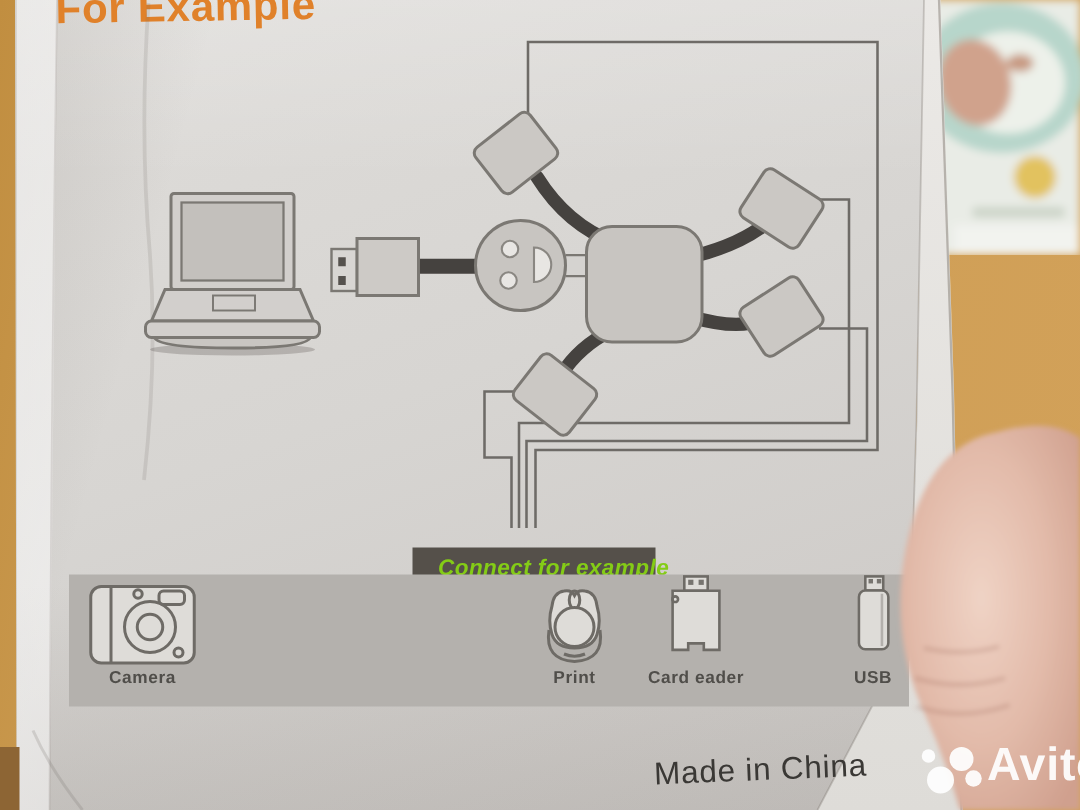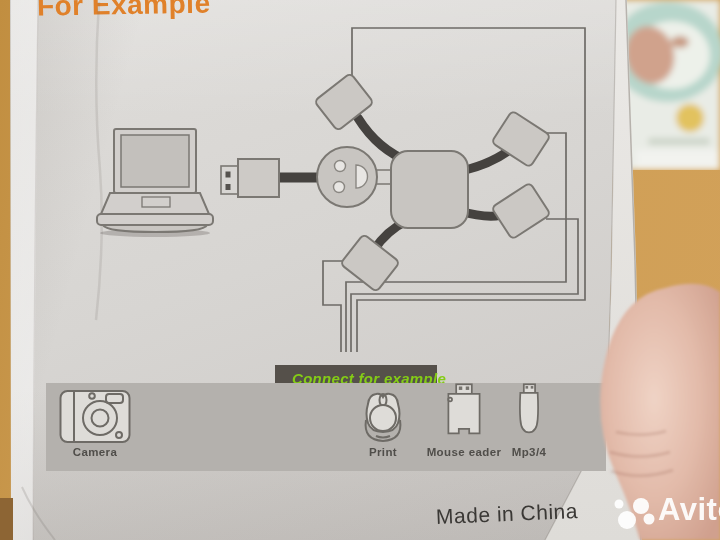--- a/index.html
+++ b/index.html
@@ -176,33 +176,34 @@
     </div>
 
     <div class="device stick" style="left:376px">
       <svg width="40" height="60" viewBox="0 0 40 60">
         <rect class="icon-shape" x="11" y="1.5" width="18" height="11"></rect>
         <rect class="icon-dark" x="14" y="4" width="4" height="4"></rect>
         <rect class="icon-dark" x="22" y="4" width="4" height="4"></rect>
         <path class="icon-shape" d="M2,12.5 L38,12.5 L38,58 L26,58 L26,53 L14,53 L14,58 L2,58 Z"></path>
         <circle class="icon-line" cx="4" cy="19" r="2.2"></circle>
       </svg>
-      <span class="dlabel">Mouse eader</span>
-    </div>
-
-    <div class="device stick" style="left:441px">
-      <svg width="28" height="60" viewBox="0 0 28 60">
-        <rect class="icon-shape" x="8" y="1.5" width="13" height="10"></rect>
-        <rect class="icon-dark" x="10" y="3.5" width="3" height="3"></rect>
-        <rect class="icon-dark" x="16" y="3.5" width="3" height="3"></rect>
-        <path class="icon-shape" d="M4,11.5 L24,11.5 Q25,30 24,42 Q23,57 14,57 Q5,57 4,42 Q3,30 4,11.5 Z"></path>
-      </svg>
-      <span class="dlabel">Mp3/4</span>
-    </div>
-
+      <span class="dlabel">Card eader</span>
+    </div>
+
+
+    <div class="device stick" style="left:494px">
+      <svg width="30" height="61" viewBox="0 0 30 61">
+        <rect class="icon-shape" x="9" y="1.5" width="14" height="11"></rect>
+        <rect class="icon-dark" x="11.5" y="3.5" width="3.5" height="3.5"></rect>
+        <rect class="icon-dark" x="18" y="3.5" width="3.5" height="3.5"></rect>
+        <rect class="icon-shape" x="4" y="12.5" width="23" height="46" rx="5"></rect>
+        <line x1="22" y1="15" x2="22" y2="56" stroke="#b3b0ac" stroke-width="2"></line>
+      </svg>
+      <span class="dlabel">USB</span>
+    </div>
   </div>
 
   <div class="abs made-in">Made in China</div>
 
   <svg class="abs finger-svg" width="720" height="540" viewBox="0 0 720 540">
     <defs>
       <radialGradient id="skin" cx="45%" cy="45%" r="70%">
         <stop offset="0%" stop-color="#efd3c5"></stop>
         <stop offset="55%" stop-color="#e2baa9"></stop>
         <stop offset="100%" stop-color="#d0a08e"></stop>

